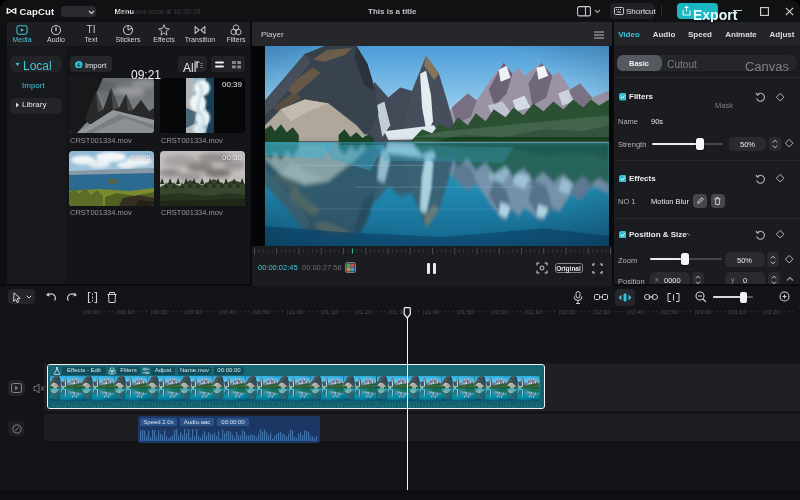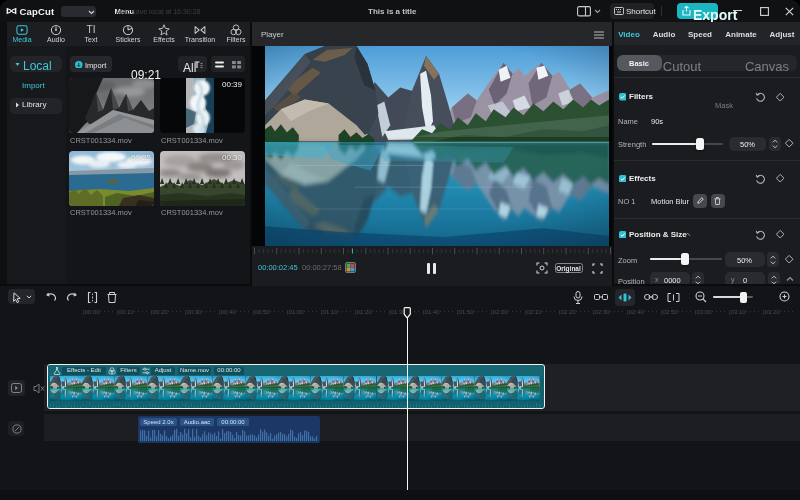--- a/index.html
+++ b/index.html
@@ -440,21 +440,21 @@
 <div class="abs" style="left:614px;top:22px;width:186px;height:262px;background:#1b1c20;overflow:hidden;">
 <div style="position:absolute;left:0;top:0;width:186px;height:23px;background:#232428;"></div>
 <div class="txt" style="position:absolute;left:15px;top:8px;font-size:8px;font-weight:bold;color:#3ec8d8;transform:translateX(-50%);">Video</div>
 <div class="txt" style="position:absolute;left:50px;top:8px;font-size:8px;font-weight:bold;color:#dcdde0;transform:translateX(-50%);">Audio</div>
 <div class="txt" style="position:absolute;left:86px;top:8px;font-size:8px;font-weight:bold;color:#dcdde0;transform:translateX(-50%);">Speed</div>
 <div class="txt" style="position:absolute;left:127px;top:8px;font-size:8px;font-weight:bold;color:#dcdde0;transform:translateX(-50%);">Animate</div>
 <div class="txt" style="position:absolute;left:168px;top:8px;font-size:8px;font-weight:bold;color:#dcdde0;transform:translateX(-50%);">Adjust</div>
 <div style="position:absolute;left:3px;top:33px;width:180px;height:16px;background:#25262b;border-radius:6px;"></div>
 <div style="position:absolute;left:3px;top:33px;width:45px;height:16px;background:#56585f;border-radius:6px;"></div>
 <div class="txt" style="position:absolute;left:25px;top:37px;font-size:7.5px;font-weight:bold;color:#f0f1f2;transform:translateX(-50%);">Basic</div>
-<div class="txt" style="position:absolute;left:68px;top:37px;font-size:13px;color:#7e7f84;transform:translateX(-50%);">Cutout</div>
+<div class="txt" style="position:absolute;left:68px;top:37px;font-size:10px;color:#7e7f84;transform:translateX(-50%);">Cutout</div>
 <div class="txt" style="position:absolute;left:110px;top:37px;font-size:7.5px;color:#7e7f84;transform:translateX(-50%);margin-top:42px;">Mask</div>
 <div class="txt" style="position:absolute;left:153px;top:37px;font-size:13px;color:#7e7f84;transform:translateX(-50%);">Canvas</div>
 <div style="position:absolute;left:0;top:55px;width:186px;height:1px;background:#2a2b2f;"></div>
 <svg class="abs" style="left:4.5px;top:71px" width="7.5" height="7.5" viewBox="0 0 7.5 7.5">
 <rect width="7.5" height="7.5" rx="2" fill="#2ec2d4"></rect>
         <path d="M1.8,3.8 L3.2,5.2 L5.8,2.4" stroke="#fff" stroke-width="1" fill="none"></path>
       </svg>
 <div class="txt" style="position:absolute;left:15px;top:70px;font-size:8px;font-weight:bold;color:#ecedee;">Filters</div>
 <svg class="abs" style="left:141px;top:70px" width="10" height="10" viewBox="0 0 10 10">
 <path d="M2.2,2.8 A4 4 0 1 1 1.6,6.4" stroke="#b5b6ba" stroke-width="1.1" fill="none"></path>

